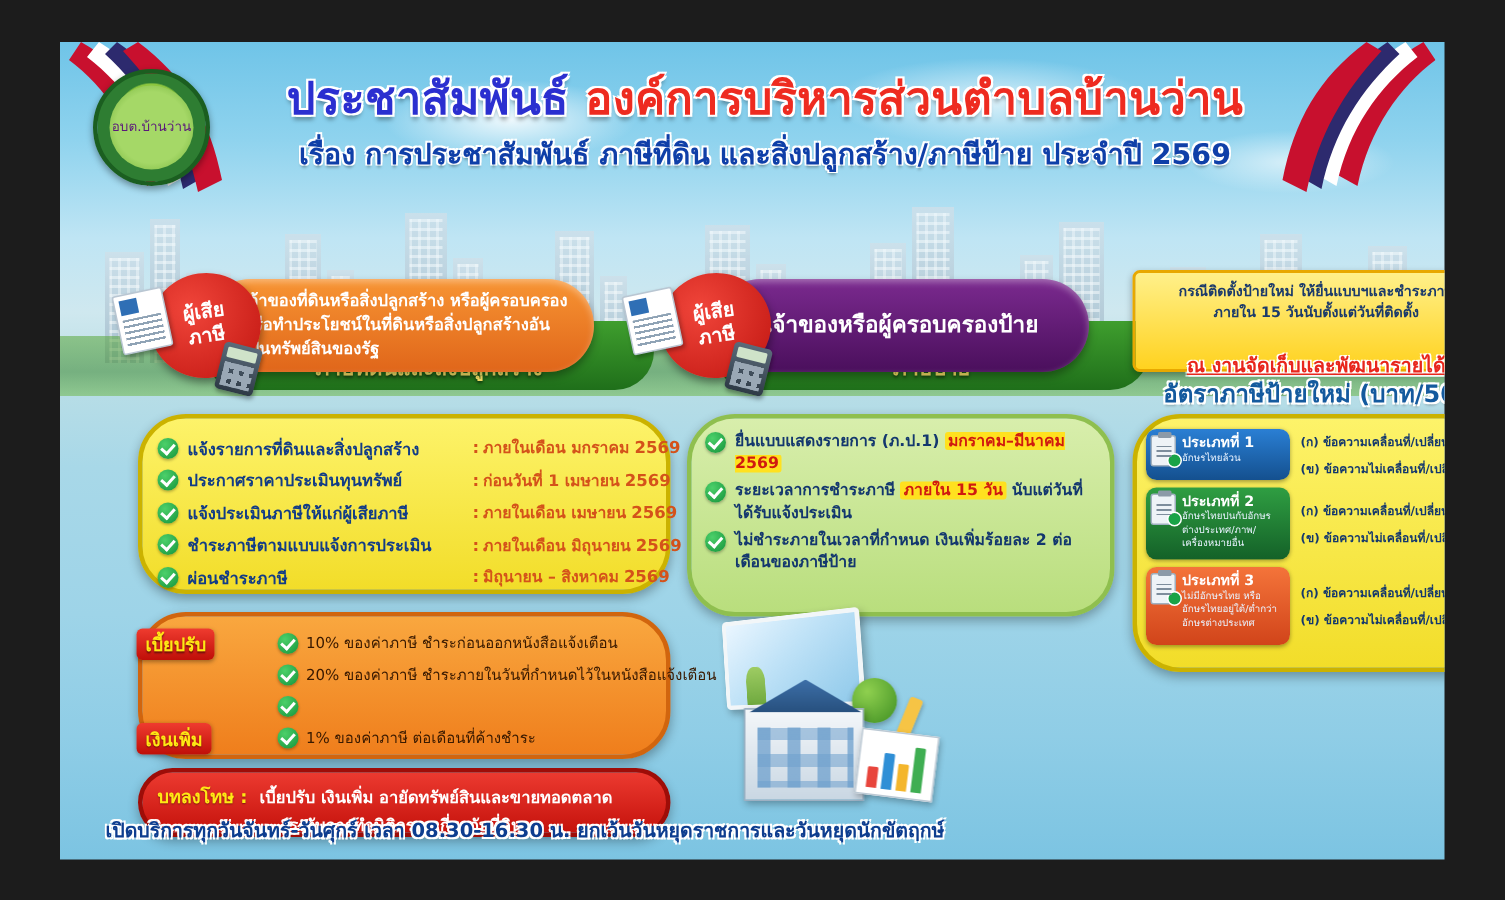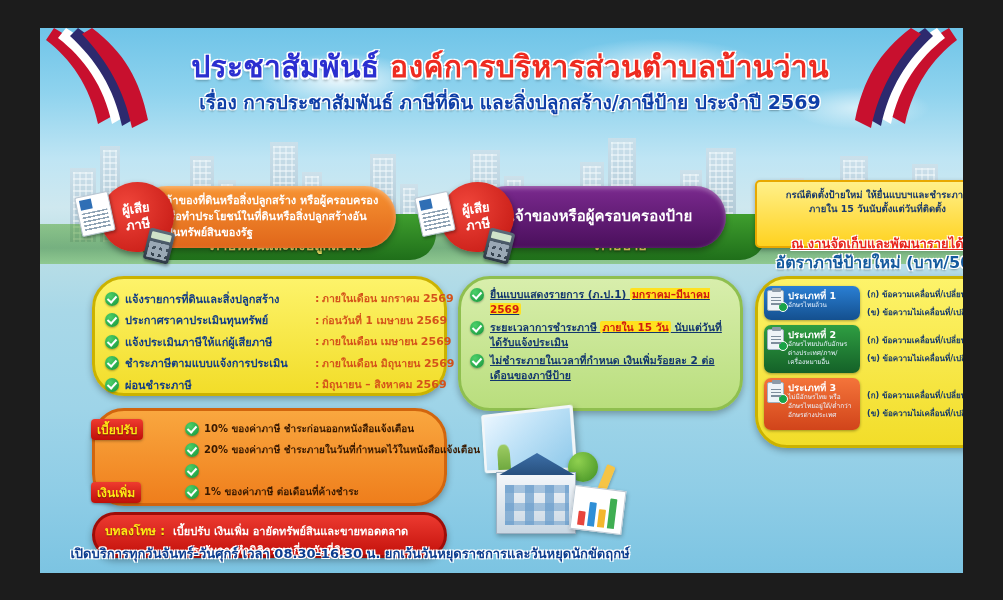--- a/index.html
+++ b/index.html
@@ -192,21 +192,21 @@
   }
   .s-label{ flex:0 0 190px; font-size:11px; font-weight:bold; color:#123c86; white-space:nowrap; }
   .s-colon{ flex:0 0 7px; font-size:11px; font-weight:bold; color:#d4521a; }
   .s-date{ flex:1; font-size:10.5px; font-weight:bold; color:#d4521a; white-space:nowrap; }
   .s-year{ flex:0 0 34px; text-align:right; font-size:11px; font-weight:bold; color:#d4521a; }
 
   
   #sign-panel{ left:418px; top:248px; width:285px; height:135px; padding:8px 9px; }
   .grow{ display:flex; align-items:flex-start; margin-bottom:3px; }
   .grow .chk{ margin-top:1px; }
-  .g-text{ font-size:10.5px; font-weight:bold; color:#13376e; line-height:1.42;text-decoration:underline; }
+  .g-text{ font-size:10.5px; font-weight:bold; color:#13376e; line-height:1.42; }
   .hl{ background:#ffe11f; color:#d01a10; padding:0 2px; border-radius:2px; }
 
   
   #rate-panel{ left:715px; top:248px; width:248px; height:172px; padding:7px 6px; }
   .rrow{ display:flex; align-items:stretch; margin-bottom:5px; }
   .rtag{
     flex:0 0 96px; border-radius:7px; padding:4px 4px 4px 24px;
     color:#fff; position:relative; box-shadow:0 1px 3px rgba(0,0,0,.35);
   }
   .rtag.t1{ background:linear-gradient(to bottom,#2a7fd4,#14508f); min-height:34px; }
@@ -238,21 +238,21 @@
   .ptag{
     position:absolute; left:-4px; font-size:12px; font-weight:bold; color:#ffe814;
     background:linear-gradient(to bottom,#ef3b2f,#bf0f08); border-radius:4px;
     padding:1px 6px; box-shadow:0 1px 3px rgba(0,0,0,.35);
     text-shadow:0 1px 1px rgba(0,0,0,.45);
   }
   #ptag-fine{ top:8px; }
   #ptag-surcharge{ top:71px; }
   .prow{ display:flex; align-items:center; height:21px; padding-left:84px; }
   .prow .chk{ margin-right:5px; }
-  .p-text{ font-size:10px; font-weight:bold; color:#3a1a00; white-space:nowrap; }
+  .p-text{ font-size:10px; font-weight:normal; color:#3a1a00; white-space:nowrap; }
 
   
   #crim-panel{ left:52px; top:484px; width:355px; height:46px; padding:5px 8px 5px 10px; }
   .c-tag{
     font-size:12px; font-weight:bold; color:#ffe814; margin-right:3px;
     text-shadow:0 1px 1px rgba(0,0,0,.4);
   }
   .c-text{ font-size:11px; font-weight:bold; color:#fff; }
   .c-l2{ font-size:11px; font-weight:bold; color:#fff; text-align:center; margin-top:1px; }
 
@@ -351,20 +351,23 @@
   </div>
   <div class="ribbon right">
     <svg width="150" height="120" viewBox="0 0 150 120">
       <path d="M142,0 C110,18 88,46 80,86 L98,96 C106,58 126,30 150,12 Z" fill="#c8102e"></path>
       <path d="M130,0 C98,20 78,48 70,88 L84,96 C92,58 112,30 138,10 Z" fill="#ffffff"></path>
       <path d="M118,0 C86,22 68,50 60,90 L74,98 C82,60 100,32 126,8 Z" fill="#2d2a6e"></path>
       <path d="M104,0 C72,24 56,52 48,92 L64,100 C72,62 88,34 114,6 Z" fill="#c8102e"></path>
     </svg>
   </div>
 
+  <div class="emblem">
+    <div class="emblem-inner">อบต.บ้านว่าน</div>
+  </div>
 
   <div class="title-wrap">
     <div class="title-main">
       <span class="t-blue">ประชาสัมพันธ์</span>
       <span class="t-red">องค์การบริหารส่วนตำบลบ้านว่าน</span>
     </div>
     <div class="title-sub">เรื่อง การประชาสัมพันธ์ ภาษีที่ดิน และสิ่งปลูกสร้าง/ภาษีป้าย ประจำปี 2569</div>
   </div>
 
   <div class="capsule" style="left:60px;top:158px;width:300px;height:78px;">

